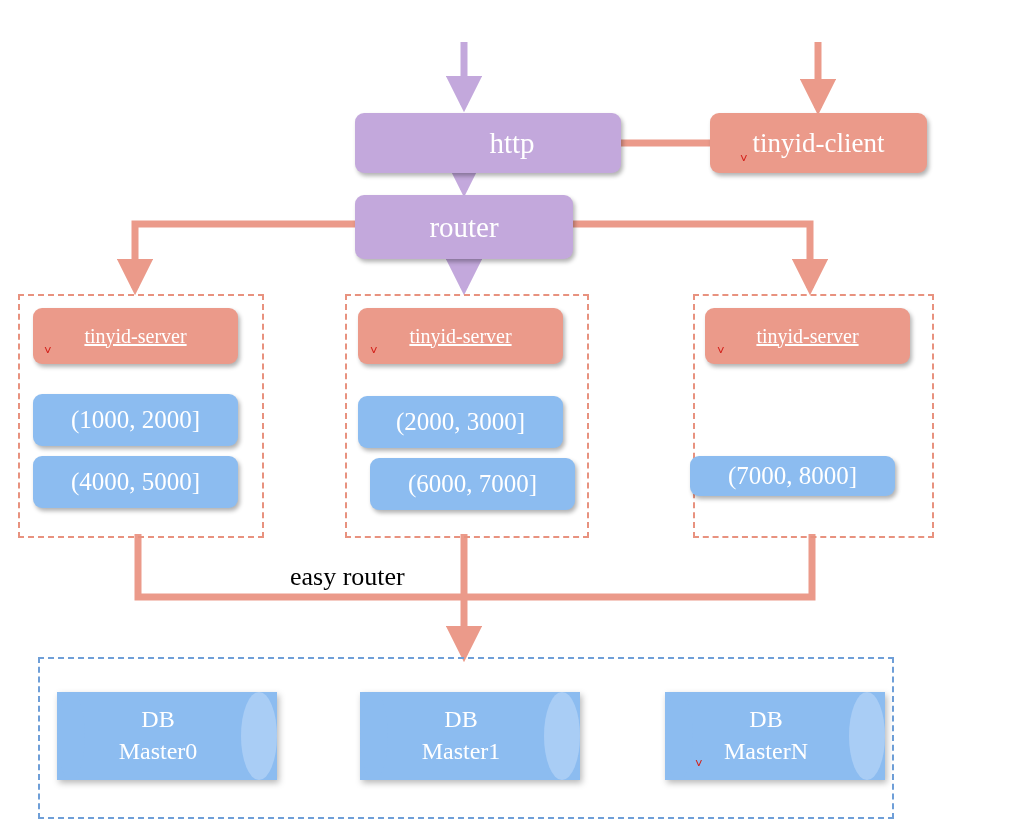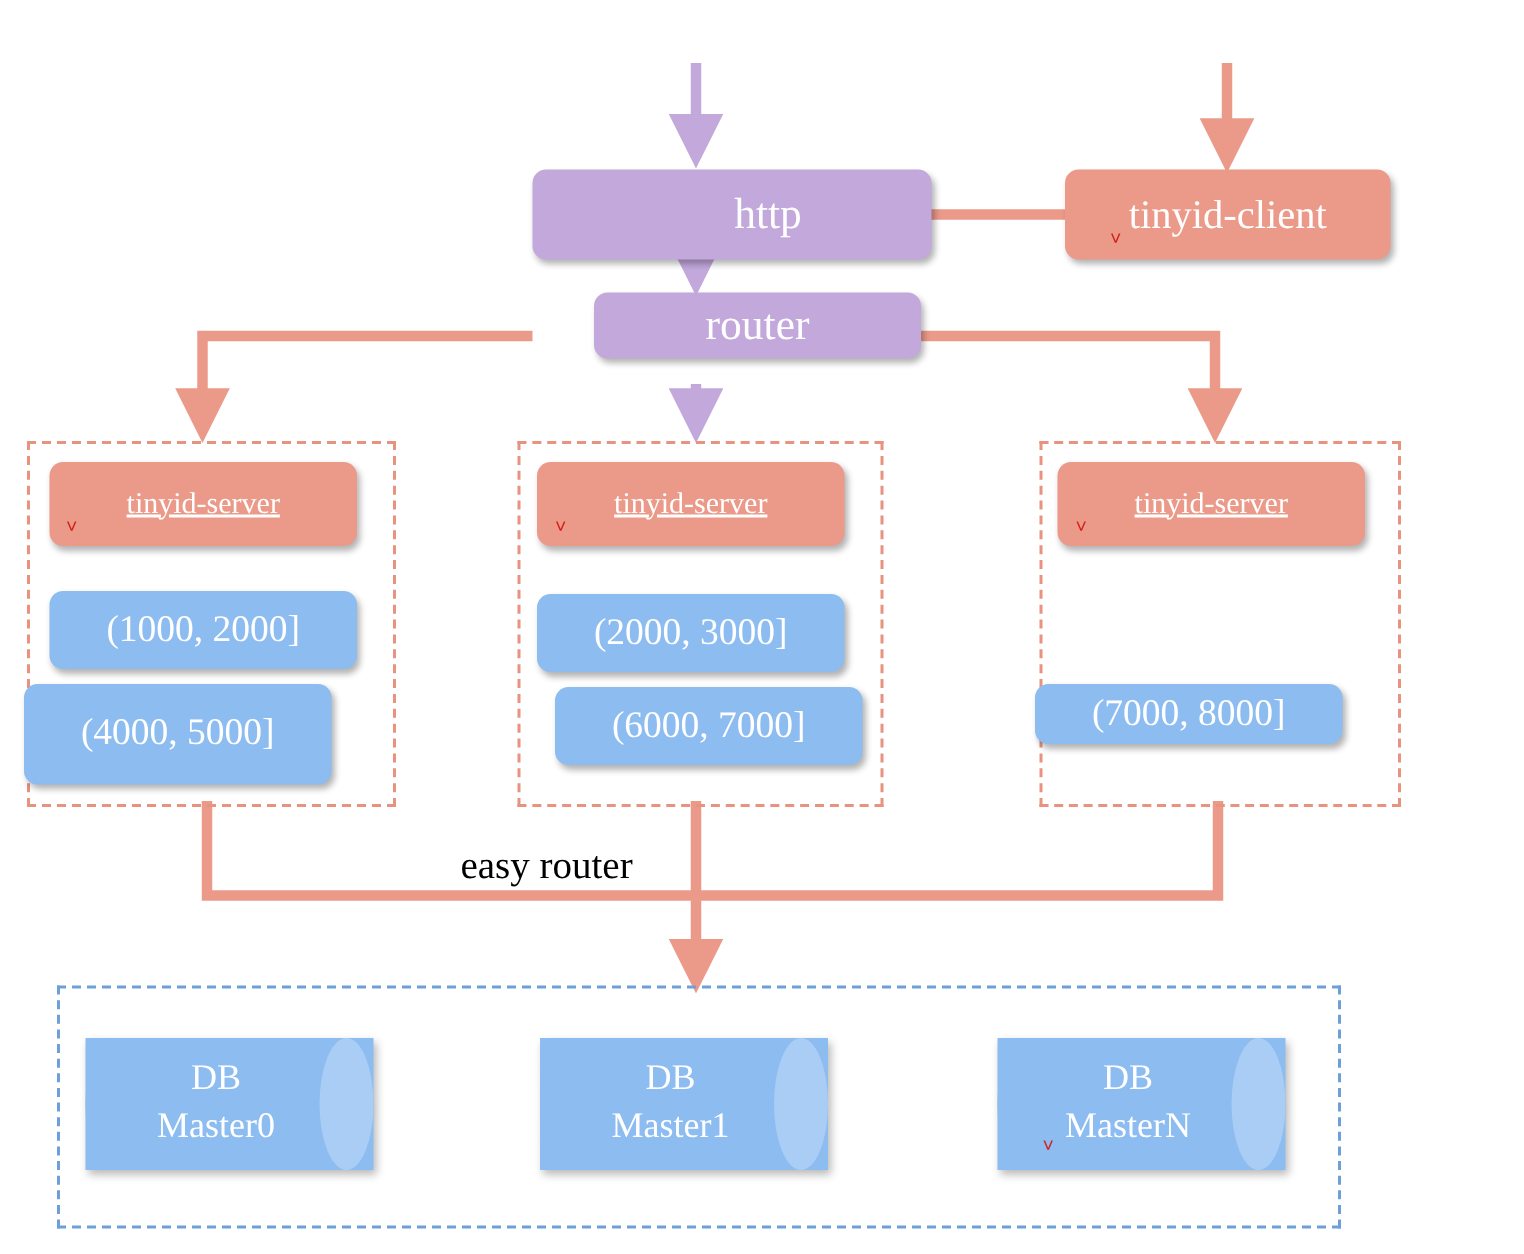--- a/index.html
+++ b/index.html
@@ -70,20 +70,21 @@
     border: 2px dashed #6f9fd8;
     background: transparent;
     z-index: 1;
   }
 
   
   .cyl {
     position: absolute;
     z-index: 3;
     filter: drop-shadow(2px 3px 3px rgba(0,0,0,0.28));
+    padding-left: 28px;
   }
   .cyl .cyl-body {
     position: absolute;
     left: 0;
     top: 0;
     width: 100%;
     height: 100%;
     background: #8cbcf0;
     border-radius: 0 0 0 0;
   }
@@ -126,21 +127,20 @@
   
   .free-text {
     position: absolute;
     color: #000000;
     font-family: "Liberation Serif", serif;
     font-size: 26px;
     white-space: nowrap;
     z-index: 4;
     background: #ffffff;
     padding: 0 4px;
-    margin-left: 17px;
   }
 
   
   .squiggle {
     position: absolute;
     color: #d3201a;
     font-size: 13px;
     line-height: 1;
     font-family: "Liberation Sans", sans-serif;
     z-index: 5;
@@ -200,38 +200,38 @@
 
     <g>
       <path d="M 464 534 L 464 655" stroke="#eb9a8a" stroke-width="7" fill="none" marker-end="url(#arrowSalmon)"></path>
     </g>
   </svg>
 
   <div class="node purple lbl-http" style="left:355px; top:113px; width:218px; height:60px;padding-left:48px;">
     <span>http</span>
   </div>
 
-  <div class="node purple lbl-router" style="left:355px; top:195px; width:218px; height:44px;margin-left:41px;">
+  <div class="node purple lbl-router" style="left:355px; top:195px; width:218px; height:64px;">
     <span>router</span>
   </div>
 
   <div class="node salmon lbl-client" style="left:710px; top:113px; width:217px; height:60px;">
     <span>tinyid-client</span>
   </div>
   <span class="squiggle" style="left:740px; top:152px;">˅</span>
 
   <div class="group-box" style="left:18px; top:294px; width:242px; height:240px;"></div>
   <div class="node salmon lbl-server" style="left:33px; top:308px; width:205px; height:56px;">
     <span>tinyid-server</span>
   </div>
   <span class="squiggle" style="left:44px; top:344px;">˅</span>
   <div class="node blue lbl-range" style="left:33px; top:394px; width:205px; height:52px;align-items:center;">
     <span>(1000, 2000]</span>
   </div>
-  <div class="node blue lbl-range" style="left:16px; top:456px; width:205px; height:67px;">
+  <div class="node blue lbl-range" style="left:33px; top:456px; width:205px; height:52px;">
     <span>(4000, 5000]</span>
   </div>
 
   <div class="group-box" style="left:345px; top:294px; width:240px; height:240px;"></div>
   <div class="node salmon lbl-server" style="left:358px; top:308px; width:205px; height:56px;">
     <span>tinyid-server</span>
   </div>
   <span class="squiggle" style="left:370px; top:344px;">˅</span>
   <div class="node blue lbl-range" style="left:358px; top:396px; width:205px; height:52px;">
     <span>(2000, 3000]</span>

